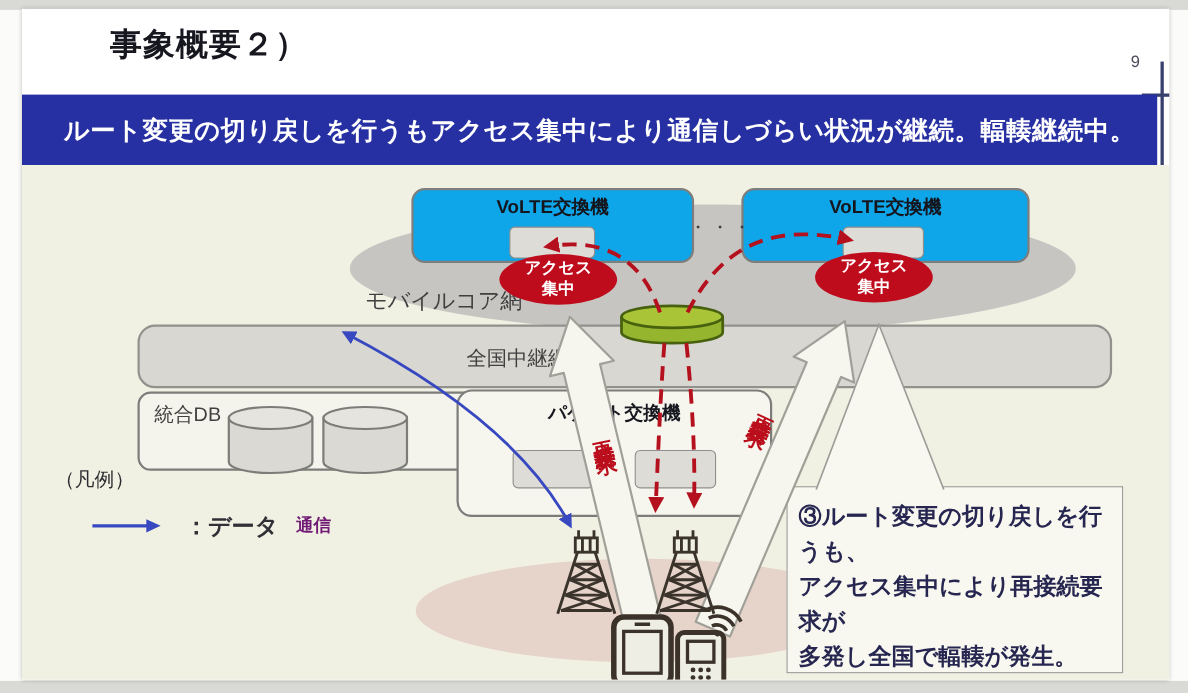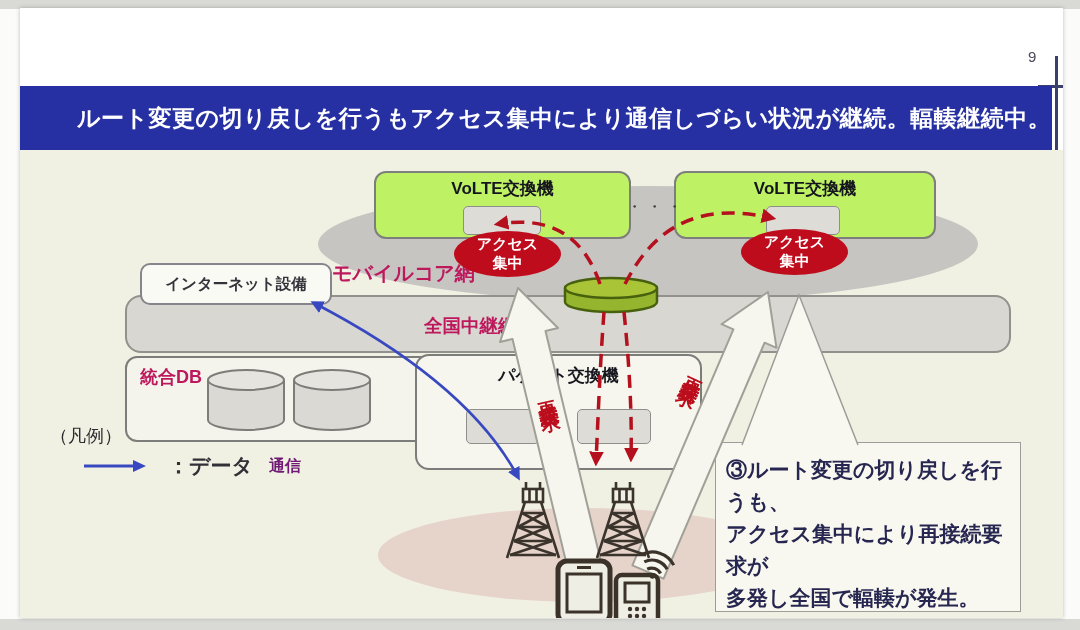--- a/index.html
+++ b/index.html
@@ -5,28 +5,28 @@
   html,body{margin:0;padding:0;}
   .page{position:relative;width:1080px;height:630px;background:#fbfbfa;overflow:hidden;
         font-family:"Liberation Sans",sans-serif;}
   .abs{position:absolute;}
   .strip{background:#d9d9d6;}
   .slide{position:absolute;left:20px;top:8px;width:1043px;height:610px;background:#ffffff;
          overflow:hidden;box-shadow:0 0 4px rgba(0,0,0,.25);}
   .title{font-size:29px;font-weight:bold;color:#17171f;letter-spacing:1px;}
   .pagenum{font-size:15px;color:#4a4a5e;}
   .banner{background:#2630a2;}
-  .banner span{display:block;padding-left:21px;line-height:64px;font-size:23px;
-               font-weight:bold;color:#ffffff;letter-spacing:.5px;white-space:nowrap;margin-left:36px;}
+  .banner span{display:block;padding-left:38px;line-height:64px;font-size:23px;
+               font-weight:bold;color:#ffffff;letter-spacing:.5px;white-space:nowrap;}
   .ivory{background:#f0f0e3;}
   .deco{background:#39406e;}
   .core-ellipse{background:#c7c5c1;border-radius:50%;}
   .band{background:#d8d7d1;border:2px solid #91918d;border-radius:16px;box-sizing:border-box;}
-  .lbl-dark{font-weight:bold;color:#be185d;}
-  .node{background:#bef264;border:2.5px solid #7e7e7c;border-radius:12px;box-sizing:border-box;}
+  .lbl-dark{font-weight:normal;color:#404040;}
+  .node{background:#0ea5e9;border:2.5px solid #7e7e7c;border-radius:12px;box-sizing:border-box;}
   .node .nlabel{display:block;text-align:center;margin-top:4px;font-size:17px;font-weight:bold;color:#15151d;}
   .innerbox{background:#dedcd7;border:1.5px solid #8e8e8c;border-radius:5px;box-sizing:border-box;}
   .oval{background:#bf0c1c;border-radius:50%;color:#fff;font-weight:bold;font-size:15px;
         text-align:center;line-height:1.25;padding-top:4px;box-sizing:border-box;white-space:pre-line;}
   .softbox{background:#fafaf4;border:2px solid #85858b;border-radius:10px;box-sizing:border-box;
            text-align:center;font-size:15.5px;font-weight:bold;color:#33333b;line-height:38px;}
   .bigbox{background:#f4f4ec;border:2px solid #7c7c7a;border-radius:12px;box-sizing:border-box;}
   .pink{background:#e6d3ca;border-radius:50%;}
   .callout{background:#f8f8f0;border:1.5px solid #9c9c98;box-sizing:border-box;
            font-size:21px;font-weight:bold;color:#262650;line-height:1.52;
@@ -41,20 +41,21 @@
 </style>
 </head>
 <body>
 
 <div class="page">
   <div class="abs strip" style="left:0;top:0;width:1080px;height:9px;"></div>
   <div class="abs strip" style="left:0;top:619px;width:1080px;height:11px;"></div>
 
   <div class="slide">
 
+    <div class="abs title" style="left:80px;top:13px;">事象概要２）</div>
     <div class="abs pagenum" style="left:1008px;top:40px;">9</div>
     <div class="abs deco" style="left:1018px;top:77px;width:30px;height:2.5px;"></div>
     <div class="abs deco" style="left:1035px;top:48px;width:2.5px;height:108px;"></div>
 
     <div class="abs banner" style="left:0;top:78px;width:1032px;height:64px;">
       <span>ルート変更の切り戻しを行うもアクセス集中により通信しづらい状況が継続。輻輳継続中。</span>
     </div>
 
     <div class="abs ivory" style="left:0;top:142px;width:1043px;height:468px;"></div>
     <div class="abs core-ellipse" style="left:298px;top:178px;width:660px;height:116px;z-index:1;"></div>
@@ -71,23 +72,22 @@
       <span class="nlabel">VoLTE交換機</span>
       <div class="abs innerbox" style="left:90px;top:33px;width:74px;height:29px;"></div>
     </div>
     <div class="abs ellipsis" style="left:608px;top:190px;z-index:3;">・・・</div>
 
     <div class="abs oval" style="left:434px;top:223px;width:107px;height:46px;z-index:4;">アクセス
 集中</div>
     <div class="abs oval" style="left:721px;top:221px;width:107px;height:46px;z-index:4;">アクセス
 集中</div>
 
-    <div class="abs softbox" style="left:120px;top:255px;width:192px;height:42px;z-index:3;">インターネット設備</div>
 
-    <div class="abs bigbox" style="left:105px;top:348px;width:312px;height:86px;z-index:2;text-align:center;">
+    <div class="abs bigbox" style="left:105px;top:348px;width:312px;height:72px;z-index:2;text-align:center;">
       <span class="abs lbl-dark" style="left:13px;top:7px;font-size:18px;">統合DB</span>
       <svg class="abs" style="left:78px;top:10px;" width="82" height="68" viewBox="0 0 82 68">
         <path d="M3,12 L3,52 A38,10 0 0 0 79,52 L79,12" fill="#dbd9d3" stroke="#7c7c78" stroke-width="2"></path>
         <ellipse cx="41" cy="12" rx="38" ry="10" fill="#e6e4de" stroke="#7c7c78" stroke-width="2"></ellipse>
       </svg>
       <svg class="abs" style="left:164px;top:10px;" width="82" height="68" viewBox="0 0 82 68">
         <path d="M3,12 L3,52 A38,10 0 0 0 79,52 L79,12" fill="#dbd9d3" stroke="#7c7c78" stroke-width="2"></path>
         <ellipse cx="41" cy="12" rx="38" ry="10" fill="#e6e4de" stroke="#7c7c78" stroke-width="2"></ellipse>
       </svg>
     </div>
@@ -97,21 +97,21 @@
       <div class="abs innerbox" style="left:49px;top:53px;width:74px;height:35px;"></div>
       <div class="abs innerbox" style="left:160px;top:53px;width:74px;height:35px;"></div>
     </div>
 
     <div class="abs callout" style="left:695px;top:434px;width:306px;height:170px;z-index:3;">③ルート変更の切り戻しを行うも、
 アクセス集中により再接続要求が
 多発し全国で輻輳が発生。
 通信しづらい状況が継続。</div>
 
     <div class="abs legend-title" style="left:30px;top:416px;z-index:3;">（凡例）</div>
-    <div class="abs legend-row" style="left:62px;top:444px;z-index:3;gap:16px;">
+    <div class="abs legend-row" style="left:62px;top:456px;z-index:3;gap:16px;">
       <svg width="70" height="16" viewBox="0 0 70 16">
         <line x1="2" y1="8" x2="52" y2="8" stroke="#3848c0" stroke-width="3"></line>
         <polygon points="51,2 64,8 51,14" fill="#3848c0"></polygon>
       </svg>
       <span class="legend-main">：データ</span>
         <span class="legend-sub">通信</span>
     </div>
 
     <svg class="abs" style="left:0;top:0;z-index:6;pointer-events:none;" width="1043" height="610" viewBox="20 8 1043 610">
       <defs>

